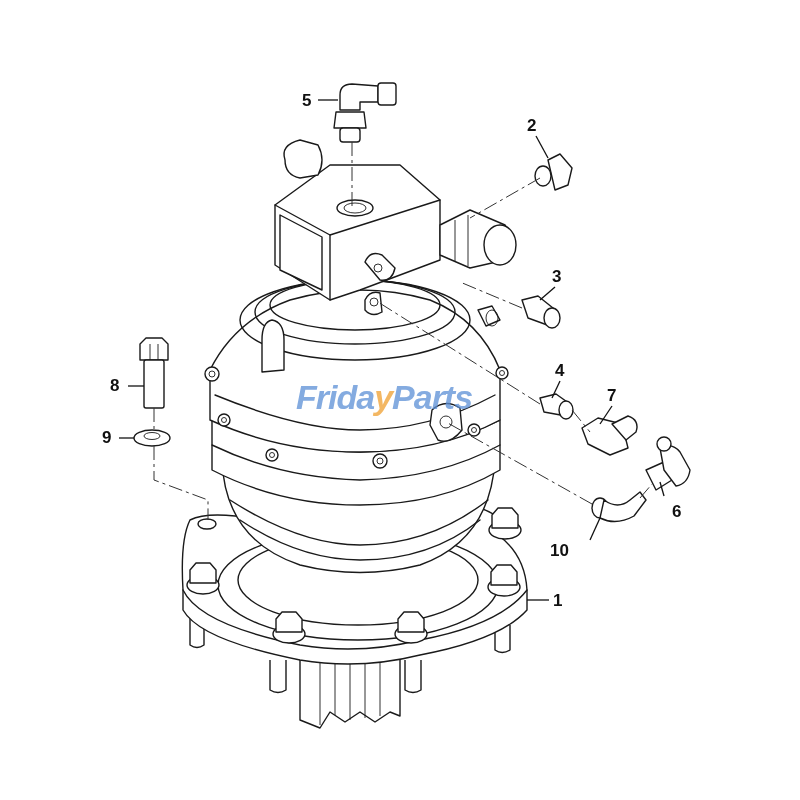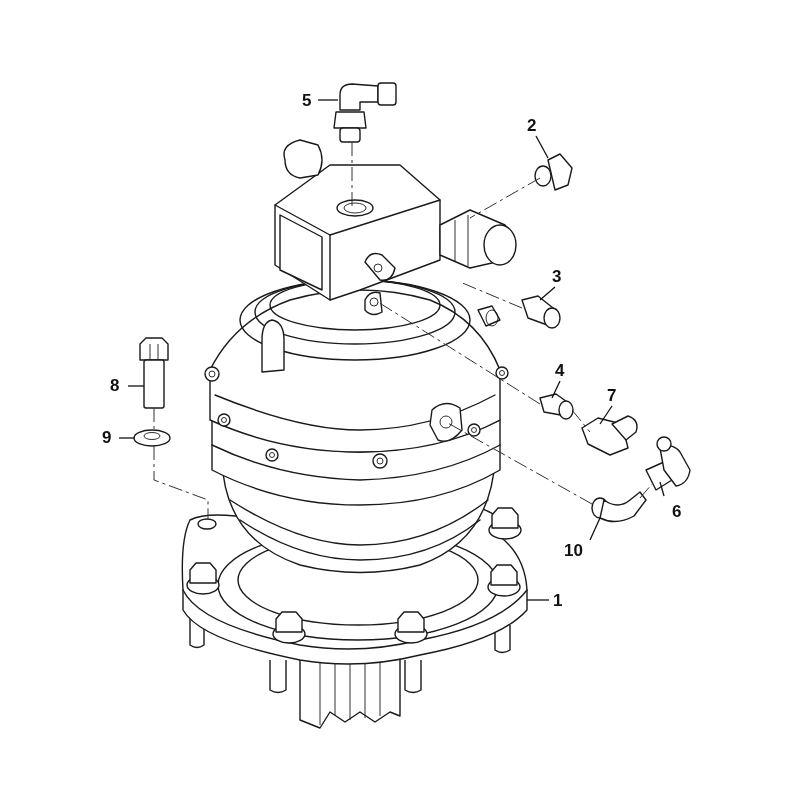--- a/index.html
+++ b/index.html
@@ -185,25 +185,26 @@
     <path class="leader" d="M560 381 L552 398"></path>
     <path class="leader" d="M612 406 L600 424"></path>
     <path class="leader" d="M664 496 L660 482"></path>
     <path class="leader" d="M128 386 L144 386"></path>
     <path class="leader" d="M119 438 L134 438"></path>
     <path class="leader" d="M590 540 L600 518"></path>
     <path class="leader" d="M527 600 L549 600"></path>
   </g>
 </svg>
 
+<div class="wm"><span>Frida</span><span class="wm-v">y</span><span>Parts</span></div>
 
 <div class="callout" style="left:553px;top:592px">1</div>
 <div class="callout" style="left:527px;top:117px">2</div>
 <div class="callout" style="left:552px;top:268px">3</div>
 <div class="callout" style="left:555px;top:362px">4</div>
 <div class="callout" style="left:302px;top:92px">5</div>
 <div class="callout" style="left:672px;top:503px">6</div>
 <div class="callout" style="left:607px;top:387px">7</div>
 <div class="callout" style="left:110px;top:377px">8</div>
 <div class="callout" style="left:102px;top:429px">9</div>
-<div class="callout" style="left:564px;top:542px">10</div>
+<div class="callout" style="left:550px;top:542px">10</div>
 
 </div>
 
 </body></html>

